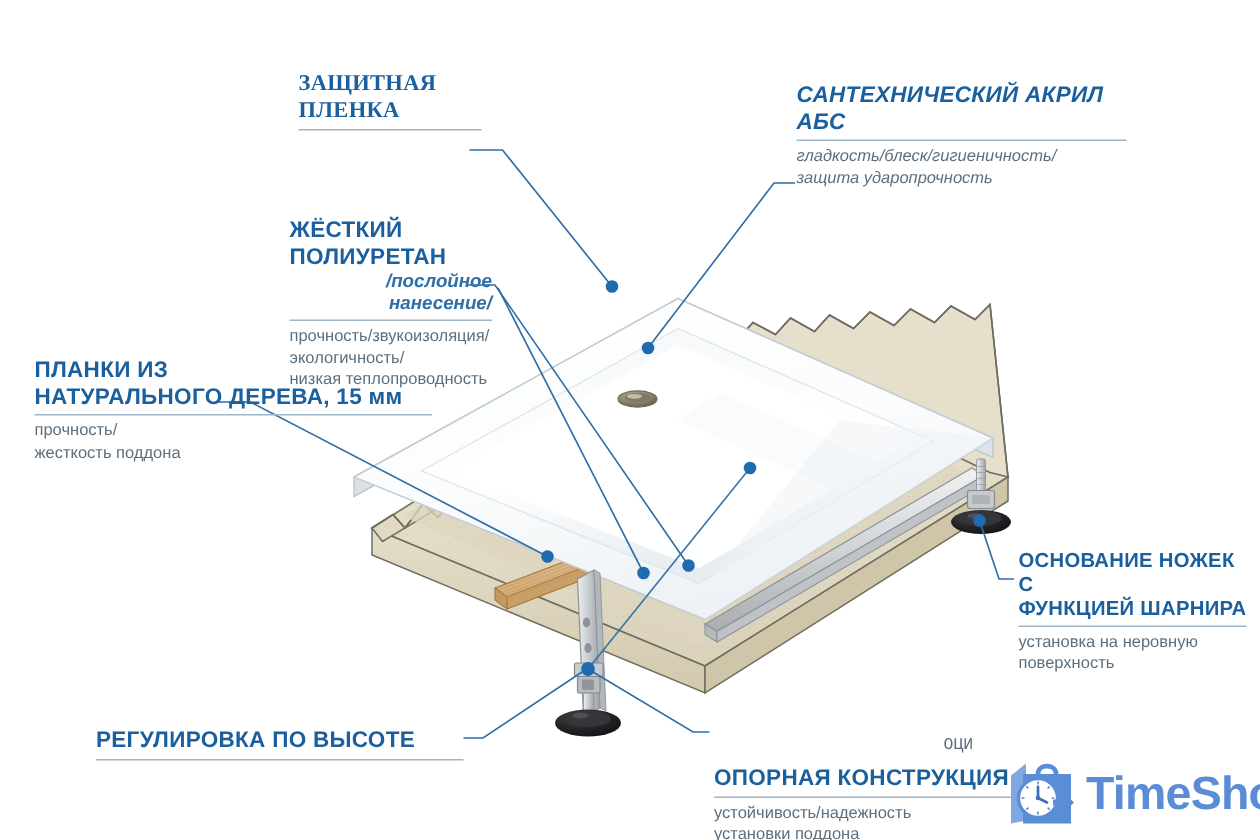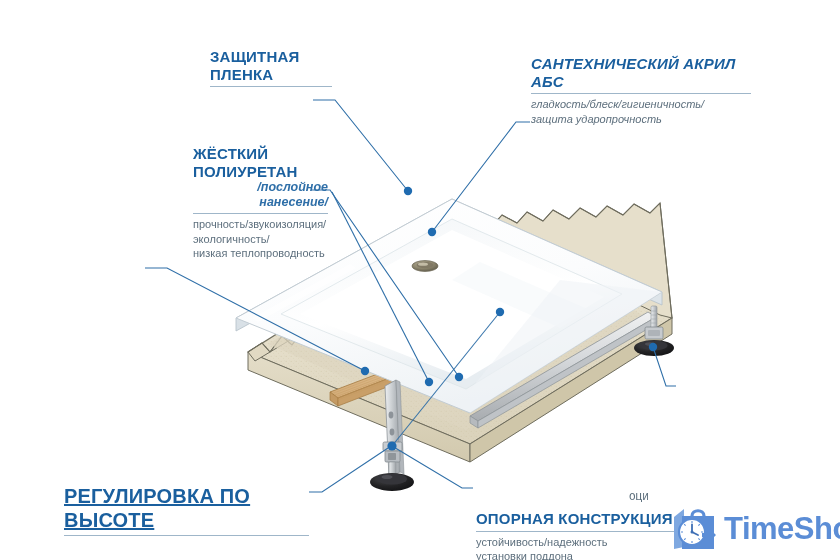--- a/index.html
+++ b/index.html
@@ -61,21 +61,21 @@
   }
   .callout .body {
     color: #5d6f7d;
     font-size: 11px;
     line-height: 1.32;
     white-space: pre-line;
     margin: 0;
   }
 
   
-  .heading-only .title { font-size: 20px; text-decoration: underline; }
+  .heading-only .title { font-size: 15px; }
 
   
   .fragment {
     position: absolute;
     z-index: 3;
     color: #5d6f7d;
     font-size: 11px;
     font-family: Liberation Mono, monospace;
   }
 
@@ -299,21 +299,21 @@
       <circle cx="432" cy="232" r="4.2"></circle>
       <circle cx="459" cy="377" r="4.2"></circle>
       <circle cx="429" cy="382" r="4.2"></circle>
       <circle cx="365" cy="371" r="4.2"></circle>
       <circle cx="653" cy="347" r="4.2"></circle>
       <circle cx="500" cy="312" r="4.2"></circle>
       <circle cx="392" cy="446" r="4.6"></circle>
     </g>
   </svg>
 
-  <div class="callout" style="left:210px; top:48px; width:122px;">
+  <div class="callout" style="left:199px; top:48px; width:122px;font-family:Liberation Serif, serif;">
     <div class="title">ЗАЩИТНАЯ
 ПЛЕНКА</div>
     <div class="rule"></div>
   </div>
 
   <div class="callout" style="left:531px; top:55px; width:220px;font-style:italic;">
     <div class="title">САНТЕХНИЧЕСКИЙ АКРИЛ
 АБС</div>
     <div class="rule"></div>
     <div class="body">гладкость/блеск/гигиеничность/
@@ -323,21 +323,35 @@
   <div class="callout" style="left:193px; top:145px; width:135px;">
     <div class="title">ЖЁСТКИЙ
 ПОЛИУРЕТАН</div>
     <div class="sub">/послойное нанесение/</div>
     <div class="rule"></div>
     <div class="body">прочность/звукоизоляция/
 экологичность/
 низкая теплопроводность</div>
   </div>
 
-
+  <div class="callout" style="left:23px; top:238px; width:265px;">
+    <div class="title">ПЛАНКИ ИЗ
+НАТУРАЛЬНОГО ДЕРЕВА, 15 мм</div>
+    <div class="rule"></div>
+    <div class="body">прочность/
+жесткость поддона</div>
+  </div>
+
+  <div class="callout" style="left:679px; top:366px; width:152px;">
+    <div class="title small">ОСНОВАНИЕ НОЖЕК С
+ФУНКЦИЕЙ ШАРНИРА</div>
+    <div class="rule"></div>
+    <div class="body">установка на неровную
+поверхность</div>
+  </div>
 
   <div class="callout" style="left:476px; top:471px; width:200px;margin-top:39px;">
     <div class="title">ОПОРНАЯ КОНСТРУКЦИЯ</div>
     <div class="rule"></div>
     <div class="body">устойчивость/надежность
 установки поддона</div>
   </div>
 
   <div class="callout heading-only" style="left:64px; top:485px; width:245px;">
     <div class="title">РЕГУЛИРОВКА ПО ВЫСОТЕ</div>

